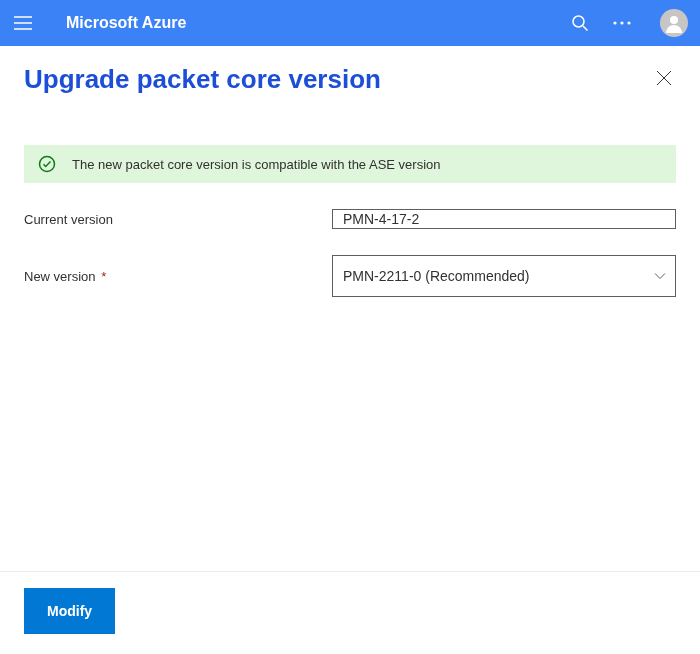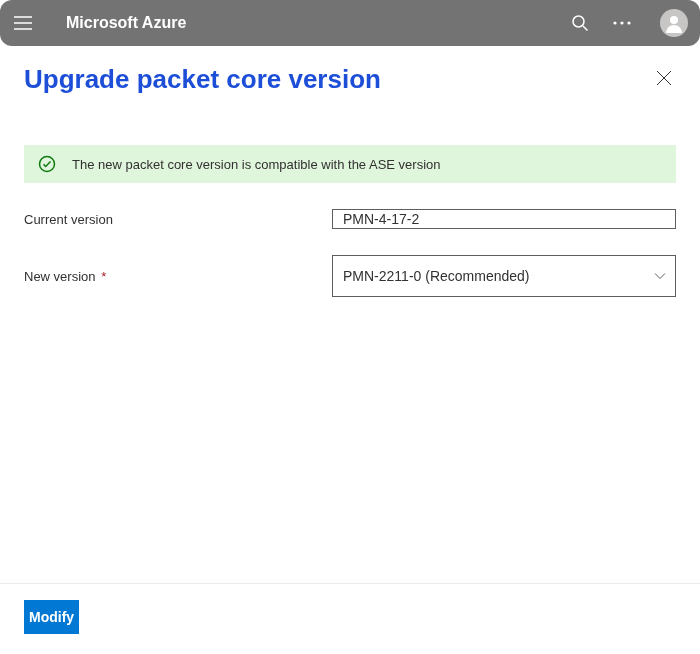--- a/index.html
+++ b/index.html
@@ -8,27 +8,26 @@
       font-size: 13px;
       color: #323130;
       width: 700px;
       height: 654px;
       overflow: hidden;
       display: flex;
       flex-direction: column;
       background: #fff;
     }
     .top-bar {
-      background: #737373;
+      background: #3b82f6;
       height: 46px;
       display: flex;
       align-items: center;
       padding: 0 12px 0 0;
       color: #fff;
-      border-radius: 12px;
     }
     .hamburger {
       width: 46px;
       height: 46px;
       display: flex;
       align-items: center;
       justify-content: center;
       cursor: pointer;
     }
     .brand {
@@ -141,22 +140,22 @@
       pointer-events: none;
       color: #605e5c;
     }
     .footer {
       border-top: 1px solid #edebe9;
       padding: 16px 24px 20px 24px;
       display: flex;
       gap: 12px;
     }
     .btn {
-      height: 34px;
-      padding: 0 4px;
+      height: 46px;
+      padding: 0 22px;
       font-size: 14px;
       font-family: inherit;
       border: 1px solid #8a8886;
       background: #fff;
       color: #323130;
       cursor: pointer;
     }
     .btn-primary {
       background: #0078d4;
       border-color: #0078d4;

